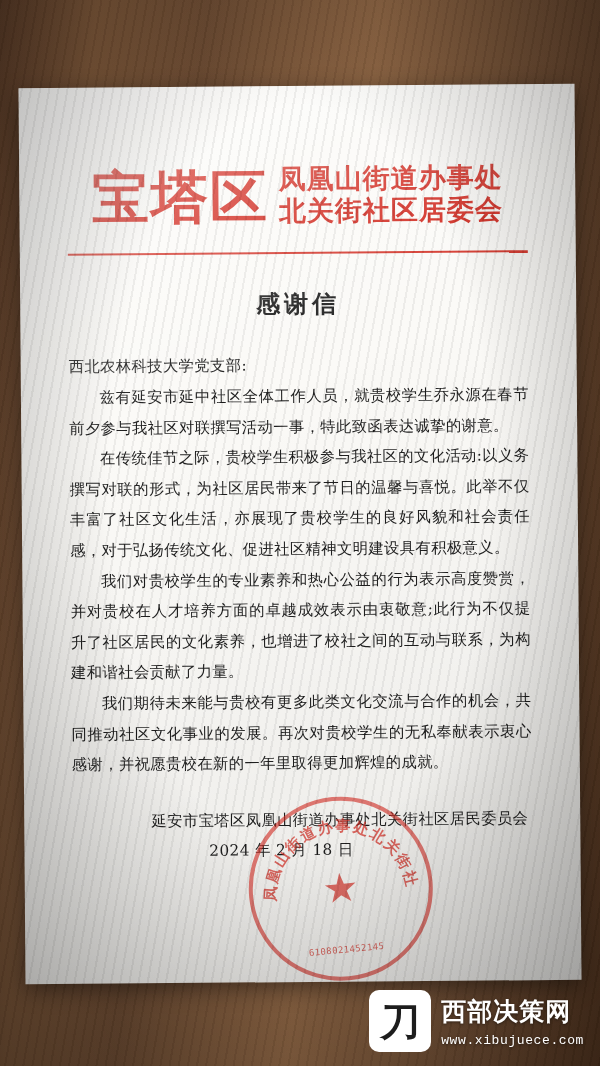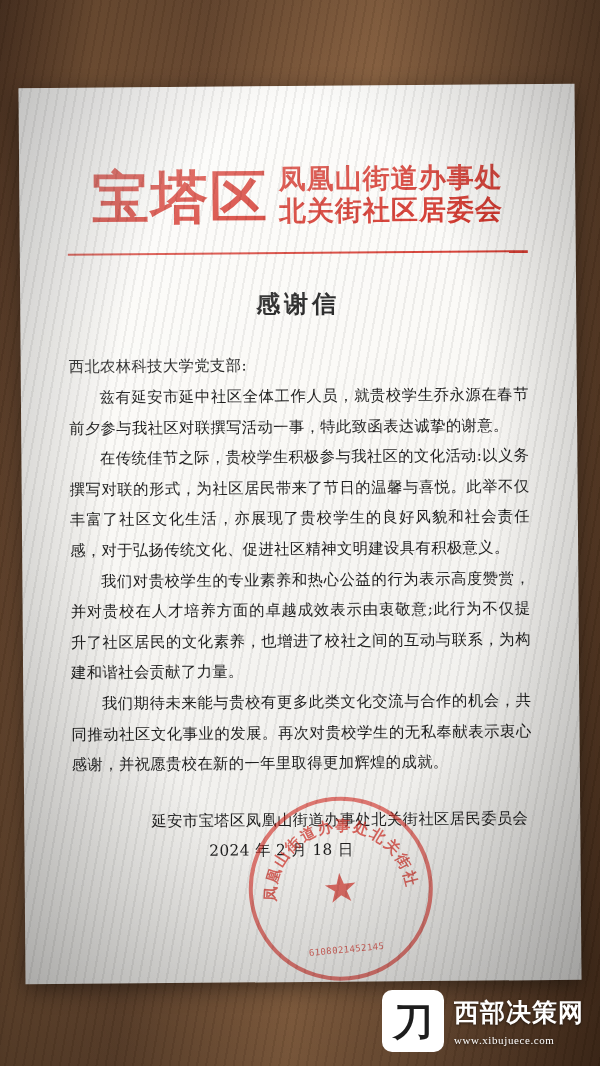--- a/index.html
+++ b/index.html
@@ -237,22 +237,22 @@
     gap: 5px;
   }
   .wm-title {
     font-family: Liberation Serif, serif;
     font-size: 25px;
     font-weight: bold;
     letter-spacing: 1px;
     text-shadow: 0 1px 3px rgba(0,0,0,.5);
   }
   .wm-url {
-    font-family: Liberation Serif, serif;
-    font-size: 11px;
+    font-family: Liberation Mono, monospace;
+    font-size: 13px;
     letter-spacing: .6px;
     text-shadow: 0 1px 3px rgba(0,0,0,.5);
   }
 </style>
 </head>
 <body>
 
 <div class="photo">
 
   <div class="paper">

